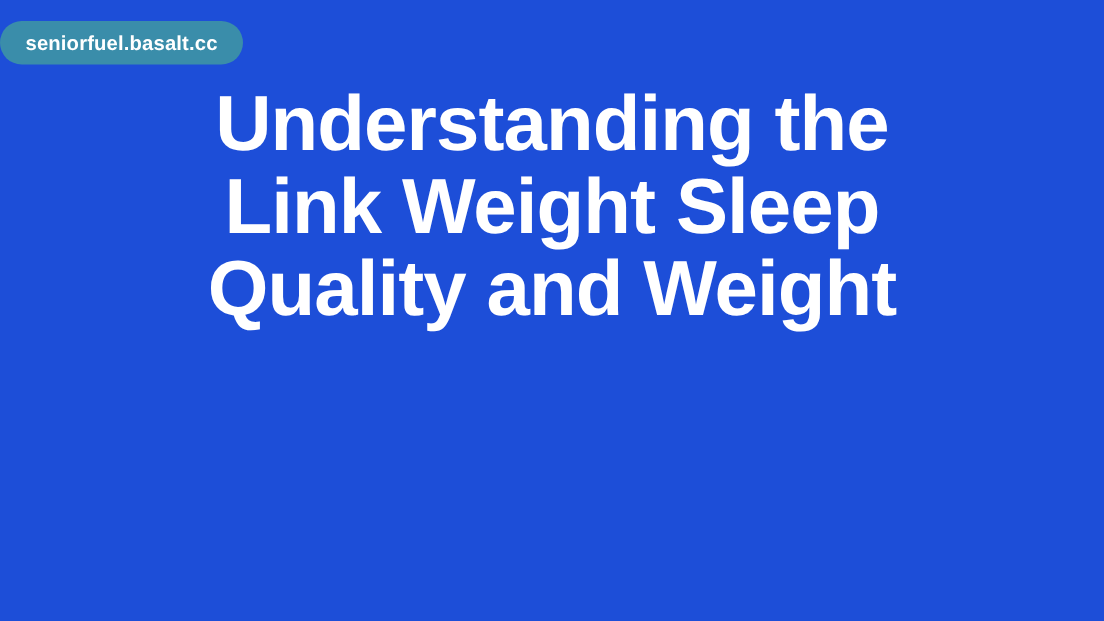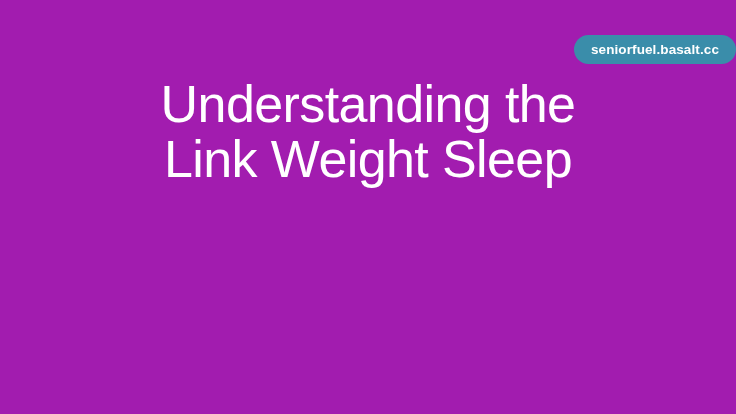--- a/index.html
+++ b/index.html
@@ -14,25 +14,25 @@
     overflow: hidden;
     font-family: "Liberation Sans", "DejaVu Sans", sans-serif;
     background: #ffffff;
   }
 
   .card {
     position: relative;
     box-sizing: border-box;
     width: 736px;
     height: 414px;
-    background-color: #a21caf;
+    background-color: #1d4ed8;
     display: flex;
     flex-direction: column;
-    align-items: flex-end;
-    padding-top: 35px;
+    align-items: flex-start;
+    padding-top: 14px;
     overflow: hidden;
   }
 
   .domain-badge {
     display: inline-flex;
     align-items: center;
     justify-content: center;
     height: 29px;
     padding: 0 17px;
     border-radius: 15px;
@@ -47,36 +47,37 @@
   }
 
   .headline {
     margin: 0;
     padding: 0 70px;
     width: 100%;
     box-sizing: border-box;
     margin-top: 13px;
     color: #ffffff;
     font-size: 52px;
-    font-weight: 400;
+    font-weight: 700;
     line-height: 55px;
     letter-spacing: -0.6px;
     text-align: center;
     word-wrap: break-word;
   }
 
   .headline-line {
     display: block;
   }
 </style>
 </head>
 <body>
 
 <div class="card">
 
   <div class="domain-badge">seniorfuel.basalt.cc</div>
 
   <h1 class="headline">
     <span class="headline-line">Understanding the</span>
     <span class="headline-line">Link Weight Sleep</span>
+    <span class="headline-line">Quality and Weight</span>
   </h1>
 
 </div>
 
 </body></html>

